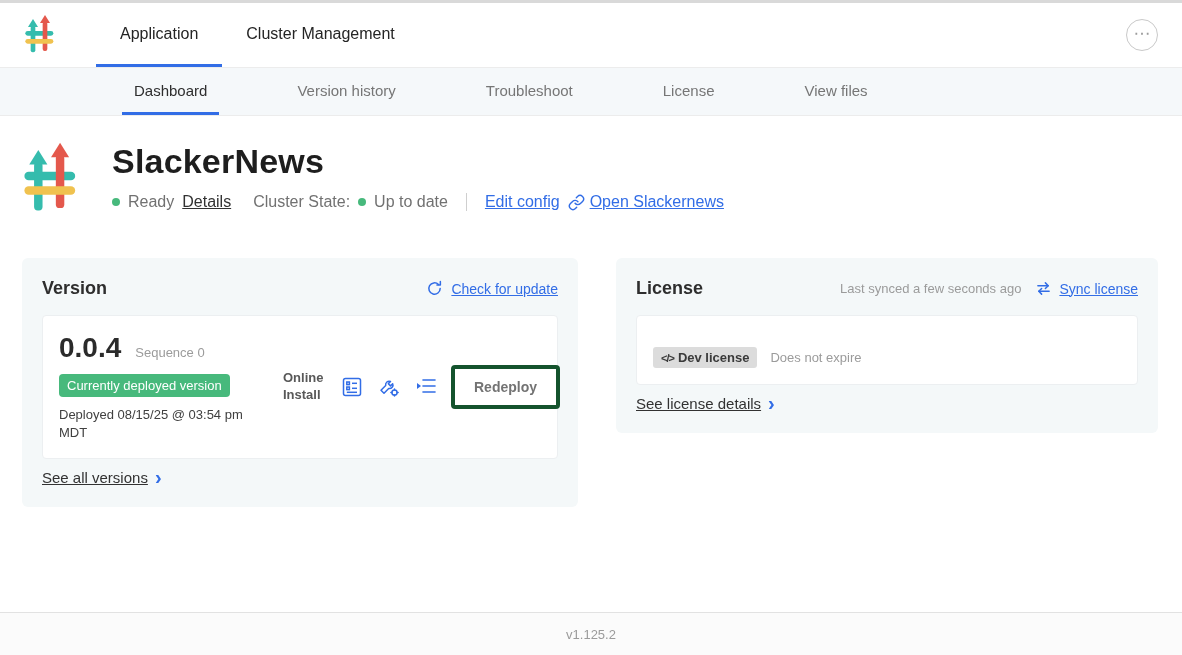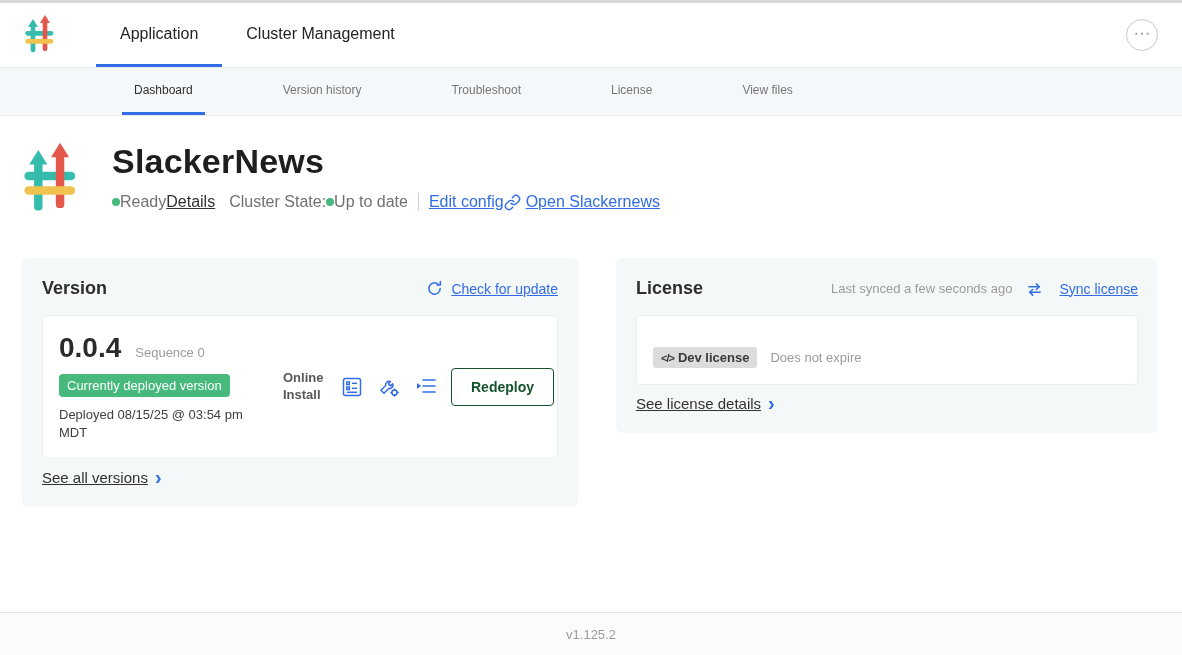--- a/index.html
+++ b/index.html
@@ -38,32 +38,32 @@
 
   
   .subnav {
     height:48px; flex:0 0 48px;
     background:#f5f8fa; border-bottom:1px solid #ececec;
     display:flex; align-items:stretch; padding-left:122px;
   }
   .sub-tab {
     display:flex; align-items:center;
     padding:0 12px; margin-right:66px;
-    font-size:12px; color:#767676;
+    font-size:15px; color:#767676;
     border-bottom:3px solid transparent; cursor:pointer; white-space:nowrap;
   }
   .sub-tab.active { color:#2e2e2e; border-bottom-color:#326DE6; font-weight:500; }
 
   
   .main { flex:1 1 auto; padding:26px 24px 0 22px; background:#fff; }
 
   .app-header { display:flex; align-items:flex-start; }
   .app-logo-lg { width:58px; height:74px; margin-right:32px; flex:0 0 auto; }
   .app-title { font-size:34px; font-weight:700; color:#1e1e1e; margin:0 0 12px 0; letter-spacing:.2px; }
-  .status-row { display:flex; align-items:center; font-size:16px; color:#717171; }
+  .status-row { display:flex; align-items:center; font-size:16px; color:#717171; gap:8px; }
   .dot { width:8px; height:8px; border-radius:50%; background:#47b97c; flex:0 0 auto; }
   .link-blue { color:#326DE6; text-decoration:underline; cursor:pointer; font-weight:500; }
   .link-dark { color:#323232; text-decoration:underline; cursor:pointer; font-weight:500;text-align:center; }
   .cluster-label { margin-left:14px; }
   .vdiv { width:1px; height:18px; background:#cfcfcf; margin:0 10px; }
   .open-app { display:flex; align-items:center; gap:5px; }
 
   
   .cards { display:flex; gap:38px; margin-top:42px; align-items:flex-start; }
   .card { background:#f4f8f9; border-radius:6px; padding:20px; }
@@ -87,21 +87,21 @@
     display:inline-block; background:#47b97c; color:#fff;
     font-size:13px; padding:4px 8px; border-radius:4px; margin-top:10px;
   }
   .deployed { font-size:13px; color:#404040; margin-top:9px; width:200px; line-height:1.4; }
 
   .ver-right { display:flex; align-items:center; gap:11px; margin-left:6px; }
   .install-type { font-size:13px; color:#585858; font-weight:600; width:46px; line-height:1.3; }
   .action-icons { display:flex; align-items:center; gap:13px; }
   .icon-btn { cursor:pointer; display:flex; align-items:center; }
   .redeploy-btn {
-    border:1px solid #14532d; color:#14532d; background:#fff;
+    border:4px solid #14532d; color:#737373; background:#fff;
     font-weight:700; font-size:14px; padding:10px 19px; border-radius:4px;
     cursor:pointer; font-family:inherit; margin-left:2px;
   }
 
   .see-link { margin-top:8px; display:flex; align-items:center; gap:7px; font-size:15px; }
   .chevron { color:#326DE6; font-size:20px; font-weight:700; line-height:1; cursor:pointer; }
 
   .lic-row1 { display:flex; align-items:center; }
   .customer-name { font-size:18px; font-weight:700; color:#2e2e2e; }
   .channel-badge {
@@ -253,21 +253,21 @@
         <span class="link-dark">See all versions</span>
         <span class="chevron">›</span>
       </div>
     </section>
 
     <section class="card license-card">
       <div class="card-head">
         <span class="card-title">License</span>
         <span class="head-right">
           <span class="synced-text">Last synced a few seconds ago</span>
-          <span style="display:flex;align-items:flex-end;gap:16px;">
+          <span style="display:flex;align-items:center;gap:7px;">
             <svg width="17" height="15" viewBox="0 0 18 16" fill="none" stroke="#326DE6" stroke-width="1.6" stroke-linecap="round" stroke-linejoin="round">
               <path d="M3 5h11"></path>
                 <path d="M11 2l3 3-3 3"></path>
               <path d="M15 11H4"></path>
                 <path d="M7 8l-3 3 3 3"></path>
             </svg>
             <span class="link-blue">Sync license</span>
           </span>
         </span>
       </div>

